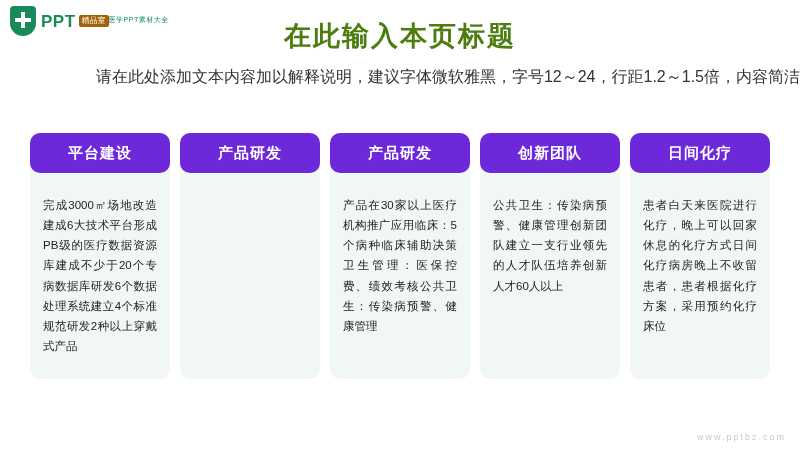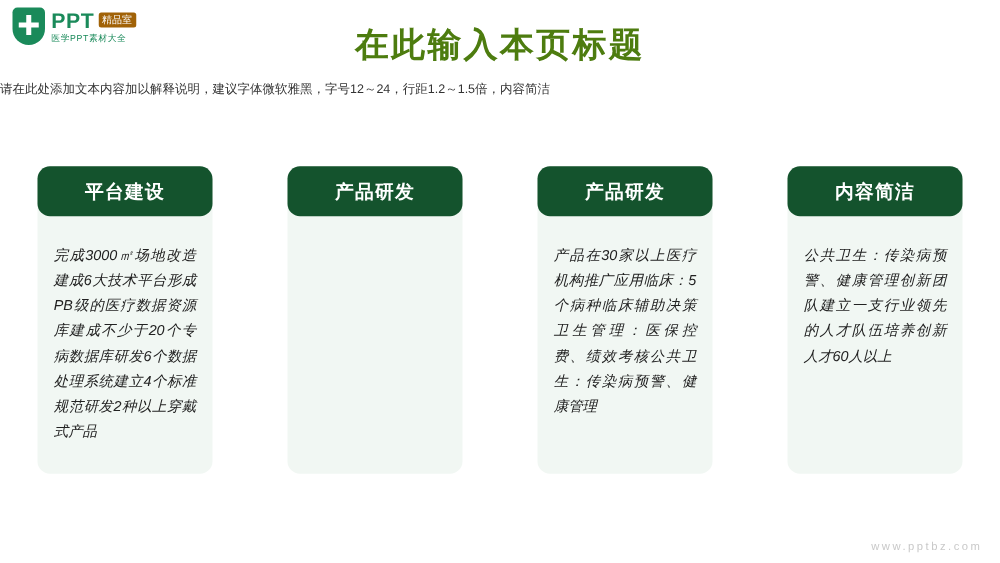--- a/index.html
+++ b/index.html
@@ -45,21 +45,21 @@
     content: "";
     position: absolute;
     left: 5px;
     top: 12px;
     width: 16px;
     height: 4px;
     background: #ffffff;
   }
   .logo-text {
     display: flex;
-    flex-direction: column;
+    flex-direction: row;
     justify-content: center;
     line-height: 1;
   }
   .logo-top {
     display: flex;
     align-items: center;
     gap: 3px;
   }
   .logo-ppt {
     font-size: 17px;
@@ -92,22 +92,22 @@
     font-size: 27px;
     font-weight: bold;
     color: #4d7c0f;
     letter-spacing: 2px;
   }
   .subtitle {
     position: absolute;
     top: 62px;
     left: 0;
     width: 100%;
-    text-align: left;
-    font-size: 10px;
+    text-align: right;
+    font-size: 16px;
     color: #333333;
     line-height: 1.9;
   }
   .subtitle div {
     width: 100%;
   }
 
   
   .cards {
     position: absolute;
@@ -124,39 +124,38 @@
     padding-bottom: 14px;
     min-height: 246px;
     box-sizing: border-box;
     display: flex;
     flex-direction: column;
     align-items: center;
   }
   .card-header {
     width: 140px;
     height: 40px;
-    background: #14532d;
+    background: #6d28d9;
     border-radius: 10px;
     display: flex;
     align-items: center;
     justify-content: center;
     color: #ffffff;
     font-size: 15px;
     font-weight: bold;
     letter-spacing: 1px;
     flex: none;
   }
   .card-body {
     padding: 22px 13px 0 13px;
     font-size: 11.5px;
     color: #222222;
     line-height: 1.75;
     text-align: justify;
     text-align-last: left;
-    font-style: italic;
   }
 
   
   .footer {
     position: absolute;
     right: 14px;
     bottom: 8px;
     font-size: 9px;
     color: #c9c9c9;
     letter-spacing: 2px;
@@ -193,20 +192,24 @@
   <div class="card">
     <div class="card-header">产品研发</div>
   </div>
 
   <div class="card">
     <div class="card-header">产品研发</div>
     <div class="card-body">产品在30家以上医疗机构推广应用临床：5个病种临床辅助决策卫生管理：医保控费、绩效考核公共卫生：传染病预警、健康管理</div>
   </div>
 
   <div class="card">
-    <div class="card-header">内容简洁</div>
+    <div class="card-header">创新团队</div>
     <div class="card-body">公共卫生：传染病预警、健康管理创新团队建立一支行业领先的人才队伍培养创新人才60人以上</div>
   </div>
 
+  <div class="card">
+    <div class="card-header">日间化疗</div>
+    <div class="card-body">患者白天来医院进行化疗，晚上可以回家休息的化疗方式日间化疗病房晚上不收留患者，患者根据化疗方案，采用预约化疗床位</div>
+  </div>
 
 </div>
 
 <div class="footer">www.pptbz.com</div>
 
 </body></html>

